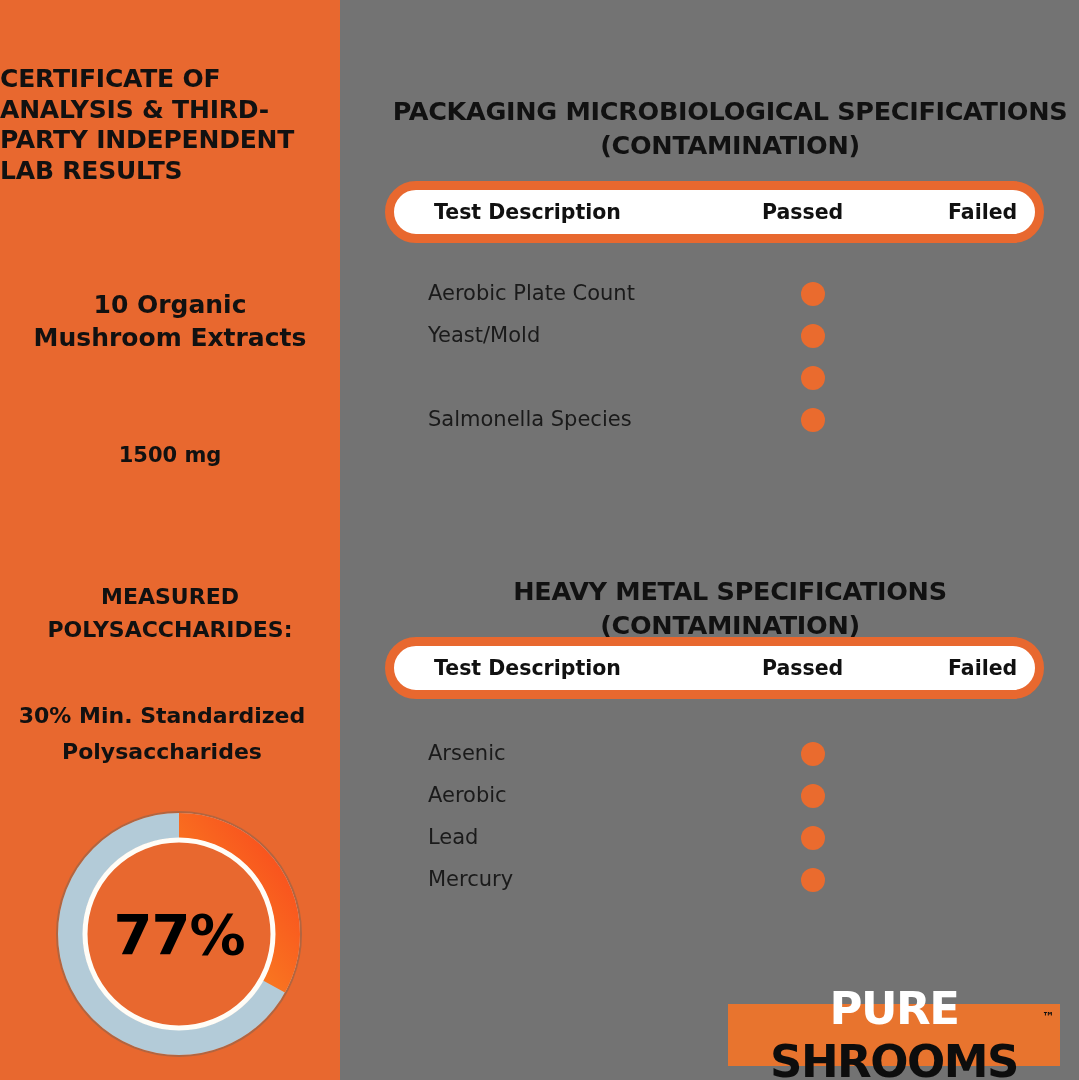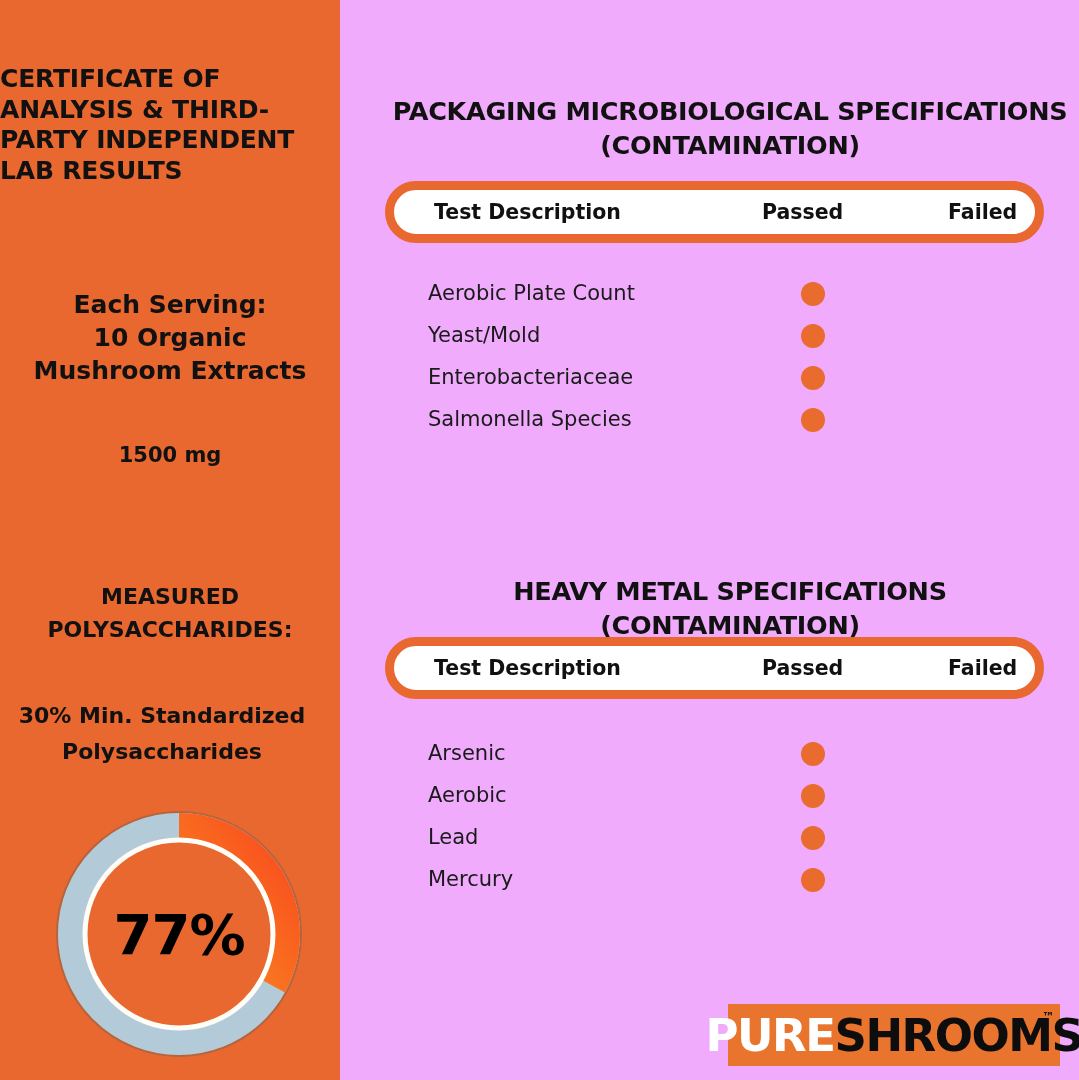--- a/index.html
+++ b/index.html
@@ -114,21 +114,21 @@
     letter-spacing: -1px;
   }
 
   
   #main {
     position: absolute;
     left: 340px;
     top: 0;
     width: 739px;
     height: 1080px;
-    background: #f0abfc;
+    background: #737373;
   }
 
   .section-title {
     position: absolute;
     font-weight: bold;
     font-size: 25.5px;
     line-height: 34px;
     color: #111111;
     text-align: center;
     letter-spacing: -0.3px;
@@ -231,20 +231,21 @@
     position: absolute;
     left: 0; top: 0;
     width: 332px; height: 62px;
     display: flex;
     align-items: center;
     justify-content: center;
     font-size: 45px;
     font-weight: bold;
     letter-spacing: -1.5px;
     font-family: "DejaVu Sans", "Liberation Sans", sans-serif;
+    flex-direction: column;
   }
   #logo-pure { color: #ffffff; }
   #logo-shrooms { color: #0d0d0d; }
   #logo-tm {
     position: absolute;
     right: 6px;
     top: 6px;
     font-size: 12px;
     font-weight: bold;
     color: #0d0d0d;
@@ -252,21 +253,20 @@
   }
 </style>
 </head>
 <body>
 
 <div id="sidebar">
 
   <div class="side-title">CERTIFICATE OF ANALYSIS &amp; THIRD-PARTY INDEPENDENT LAB RESULTS</div>
 
   <div class="side-serving">
-    <div>Each Serving:</div>
     <div>10 Organic</div>
     <div>Mushroom Extracts</div>
   </div>
 
   <div class="side-mg">1500 mg</div>
 
   <div class="side-measured">MEASURED POLYSACCHARIDES:</div>
 
   <div class="side-poly">30% Min. Standardized Polysaccharides</div>
 
@@ -309,21 +309,20 @@
       <span class="tname">Aerobic Plate Count</span>
       <span class="tdot"></span>
       <span class="tdot-fail"></span>
     </div>
     <div class="trow">
       <span class="tname">Yeast/Mold</span>
       <span class="tdot"></span>
       <span class="tdot-fail"></span>
     </div>
     <div class="trow">
-      <span class="tname">Enterobacteriaceae</span>
       <span class="tdot"></span>
       <span class="tdot-fail"></span>
     </div>
     <div class="trow">
       <span class="tname">Salmonella Species</span>
       <span class="tdot"></span>
       <span class="tdot-fail"></span>
     </div>
   </div>
 

